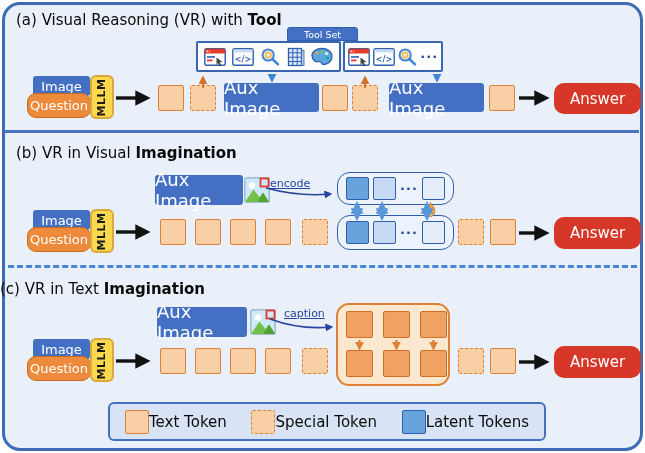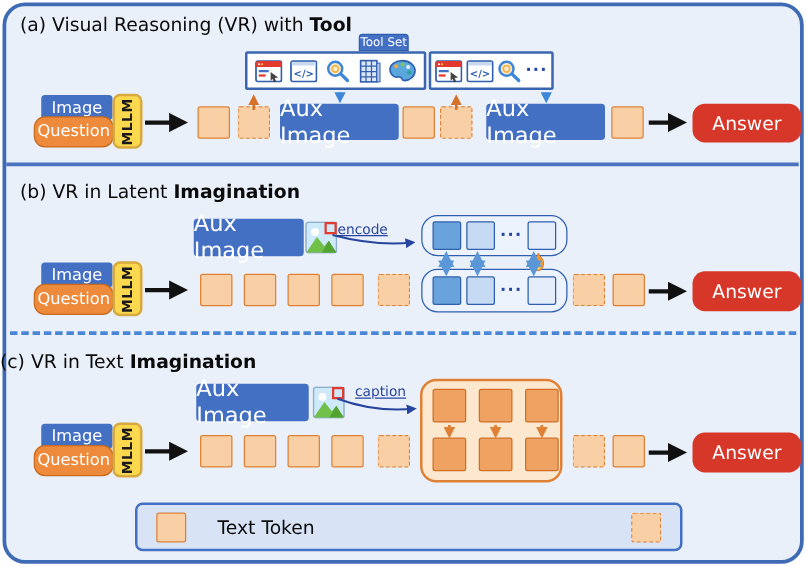--- a/index.html
+++ b/index.html
@@ -37,38 +37,38 @@
   .tdots{color:#27459e;font-size:13px;font-weight:bold;letter-spacing:1px;}
   .cap-container{position:absolute;background:#fce8ce;border:2px solid #de8137;border-radius:13px;box-sizing:border-box;}
   .itok{position:absolute;width:27px;height:27px;background:#efa261;border:1.6px solid #cf6f28;
         border-radius:2px;box-sizing:border-box;}
   .divider-solid{position:absolute;border-top:3px solid #4a74c0;height:0;}
   .divider-dashed{position:absolute;border-top:3px dashed #4a86d8;height:0;}
   .annot{position:absolute;font-size:11px;color:#27459e;text-decoration:underline;white-space:nowrap;text-align:center;}
   .legend{position:absolute;left:108px;top:402px;width:438px;height:39px;background:#d8e4f5;
           border:2px solid #4470c4;border-radius:6px;display:flex;align-items:center;
           justify-content:space-between;padding:0 15px;box-sizing:border-box;}
-  .legend .item{display:flex;align-items:center;gap:25px;}
+  .legend .item{display:flex;align-items:center;gap:0;}
   .legend .sq{width:24px;height:24px;border-radius:2px;box-sizing:border-box;}
   .sq.t{background:#f9d0a5;border:1.8px solid #de8137;}
   .sq.s{background:#f9d0a5;border:1.8px dashed #de8137;}
   .sq.l{background:#68a3dc;border:1.8px solid #2f5fae;}
   .legend .lbl{font-size:15px;color:#0b0b0b;white-space:nowrap;}
   .overlay{position:absolute;left:0;top:0;pointer-events:none;}
 </style>
 </head>
 <body>
 
 <div class="canvas">
   <div class="frame"></div>
 
   <div>
     <div class="abs ptitle" style="left:16px;top:11px;"><span>(a) Visual Reasoning (VR) with </span><b>Tool</b></div>
 
-    <div class="tab" style="left:287px;top:27px;width:40px;height:14px;">
+    <div class="tab" style="left:287px;top:27px;width:71px;height:14px;">
         <span>Tool Set</span>
       </div>
 
     <div class="toolbar" style="left:196px;top:41px;width:145px;height:31px;">
       <span class="ticon">
           <svg width="22" height="18" viewBox="0 0 22 18">
             <rect x="0.8" y="0.8" width="20.4" height="16.4" rx="1.5" fill="#fff" stroke="#2f5fae" stroke-width="1.4"></rect>
             <path d="M0.8,2.3 a1.5,1.5 0 0 1 1.5,-1.5 h17.4 a1.5,1.5 0 0 1 1.5,1.5 v3.2 h-20.4 z" fill="#e23b2e"></path>
             <circle cx="3.2" cy="3.4" r="0.8" fill="#fff"></circle>
             <circle cx="5.6" cy="3.4" r="0.8" fill="#ffd24a"></circle>
@@ -164,21 +164,21 @@
       </div>
     <div class="token" style="left:489px;top:85px;"></div>
     <div class="answer" style="left:554px;top:83px;width:87px;height:31px;">
         <span>Answer</span>
       </div>
   </div>
 
   <div class="divider-solid" style="left:5px;top:130px;width:634px;"></div>
 
   <div>
-    <div class="abs ptitle" style="left:16px;top:144px;"><span>(b) VR in Latent </span><b>Imagination</b></div>
+    <div class="abs ptitle" style="left:16px;top:144px;"><span>(b) VR in Visual </span><b>Imagination</b></div>
 
     <div class="abs bluebox auxbox" style="left:155px;top:175px;width:88px;height:30px;">
         <span>Aux Image</span>
       </div>
     <span class="abs" style="left:244px;top:177px;"><svg width="26" height="26" viewBox="0 0 26 26">
           <rect x="0.8" y="0.8" width="24.4" height="24.4" rx="2" fill="#cde9fa" stroke="#8fb0cc" stroke-width="1.2"></rect>
           <circle cx="8" cy="8.5" r="3.2" fill="#fff"></circle>
           <path d="M1,25 L9.5,12.5 L15.5,20 L19,15.5 L25,25 z" fill="#70c04a"></path>
           <path d="M13.5,25 L19,15.5 L25,25 z" fill="#53a332"></path>
           <rect x="16.5" y="1.5" width="8" height="8" fill="none" stroke="#e23b2e" stroke-width="1.8"></rect>
@@ -271,20 +271,25 @@
       </div>
   </div>
 
   <div class="legend">
     <div class="item">
       <span class="sq t"></span>
       <span class="lbl">Text Token</span>
     </div>
     <div class="item">
       <span class="sq s"></span>
+      <span class="lbl">Special Token</span>
+    </div>
+    <div class="item">
+      <span class="sq l"></span>
+      <span class="lbl">Latent Tokens</span>
     </div>
   </div>
 
   <svg class="overlay" width="645" height="453" viewBox="0 0 645 453">
     <defs>
       <marker id="mk-black" viewBox="0 0 10 10" refX="7" refY="5" markerWidth="4.5" markerHeight="4.5" orient="auto-start-reverse">
           <path d="M0,0 L10,5 L0,10 z" fill="#111"></path>
         </marker>
       <marker id="mk-orange" viewBox="0 0 10 10" refX="7" refY="5" markerWidth="4.5" markerHeight="4.5" orient="auto-start-reverse">
           <path d="M0,0 L10,5 L0,10 z" fill="#d4722a"></path>

